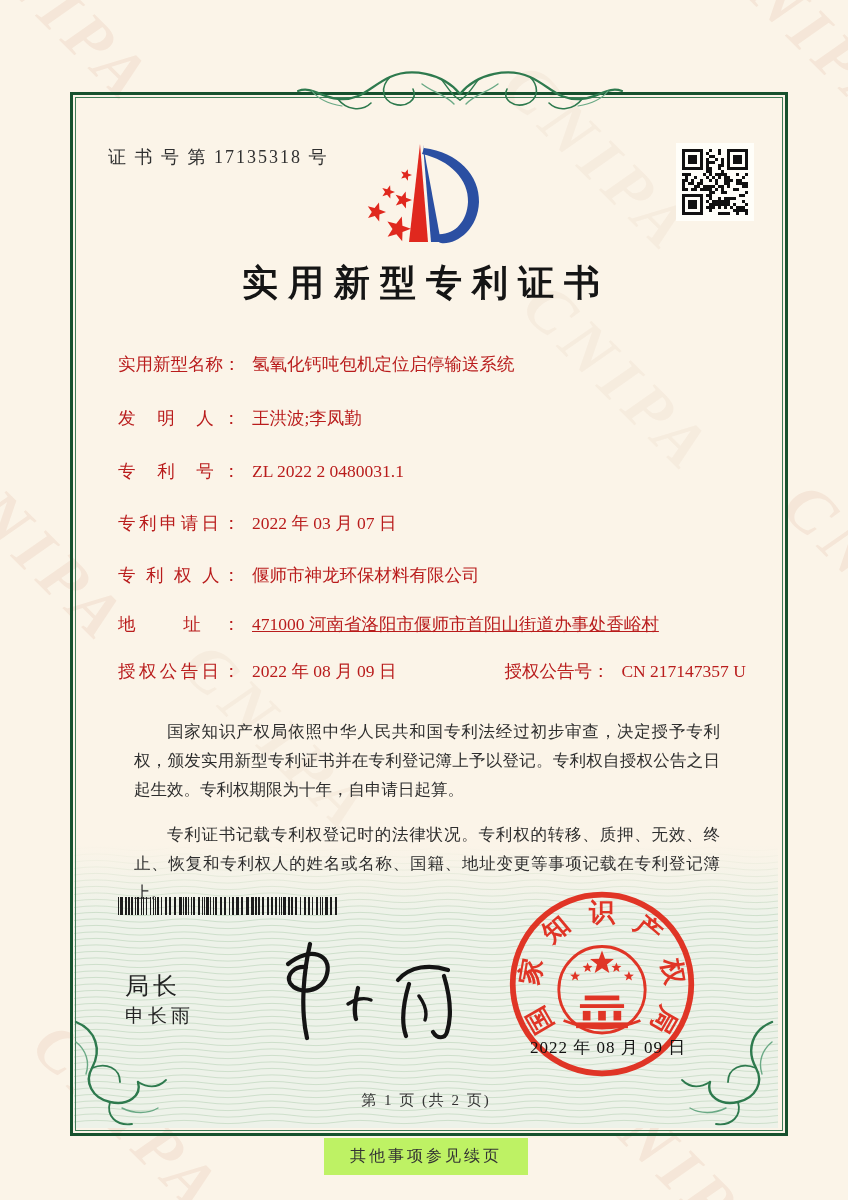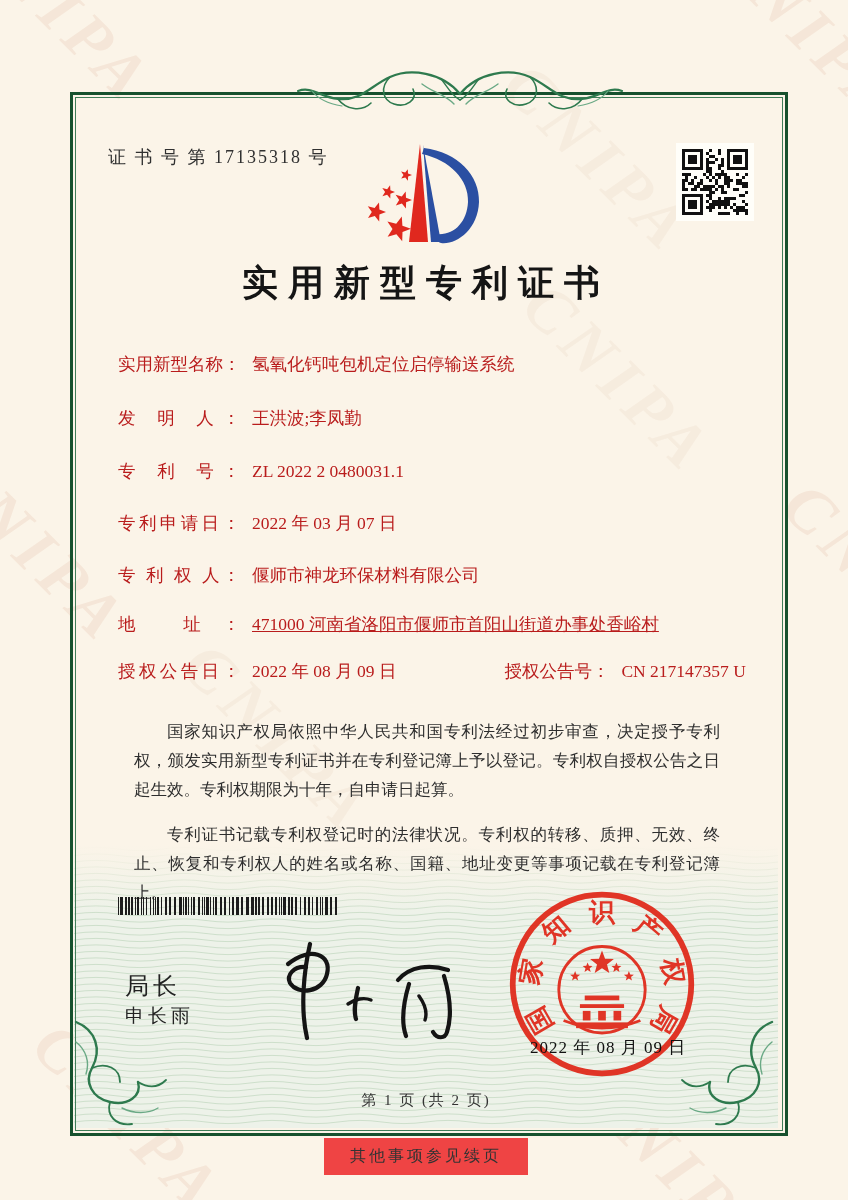--- a/index.html
+++ b/index.html
@@ -49,21 +49,21 @@
   .signature-svg{position:absolute;left:252px;top:938px;z-index:6;}
 
   .seal-svg{position:absolute;left:506px;top:888px;z-index:6;opacity:0.93;}
   .seal-date{left:520px;top:1036px;width:176px;text-align:center;font-size:17px;
              letter-spacing:1px;color:#111;z-index:7;}
 
   .pagenum{left:70px;top:1091px;width:712px;text-align:center;font-size:15px;
            letter-spacing:2px;color:#333;}
 
   .contnote{left:70px;top:1138px;width:712px;text-align:center;}
-  .contnote span{display:inline-block;background:#ef4444;padding:8px 26px;
+  .contnote span{display:inline-block;background:#bef264;padding:8px 26px;
            font-size:16px;letter-spacing:3px;color:#333;}
 </style>
 </head>
 <body>
 
 <div class="page">
 
   <div class="wm" style="left:-60px;top:-30px;">CNIPA</div>
   <div class="wm" style="left:690px;top:-10px;">CNIPA</div>
   <div class="wm light" style="left:480px;top:120px;">CNIPA</div>

